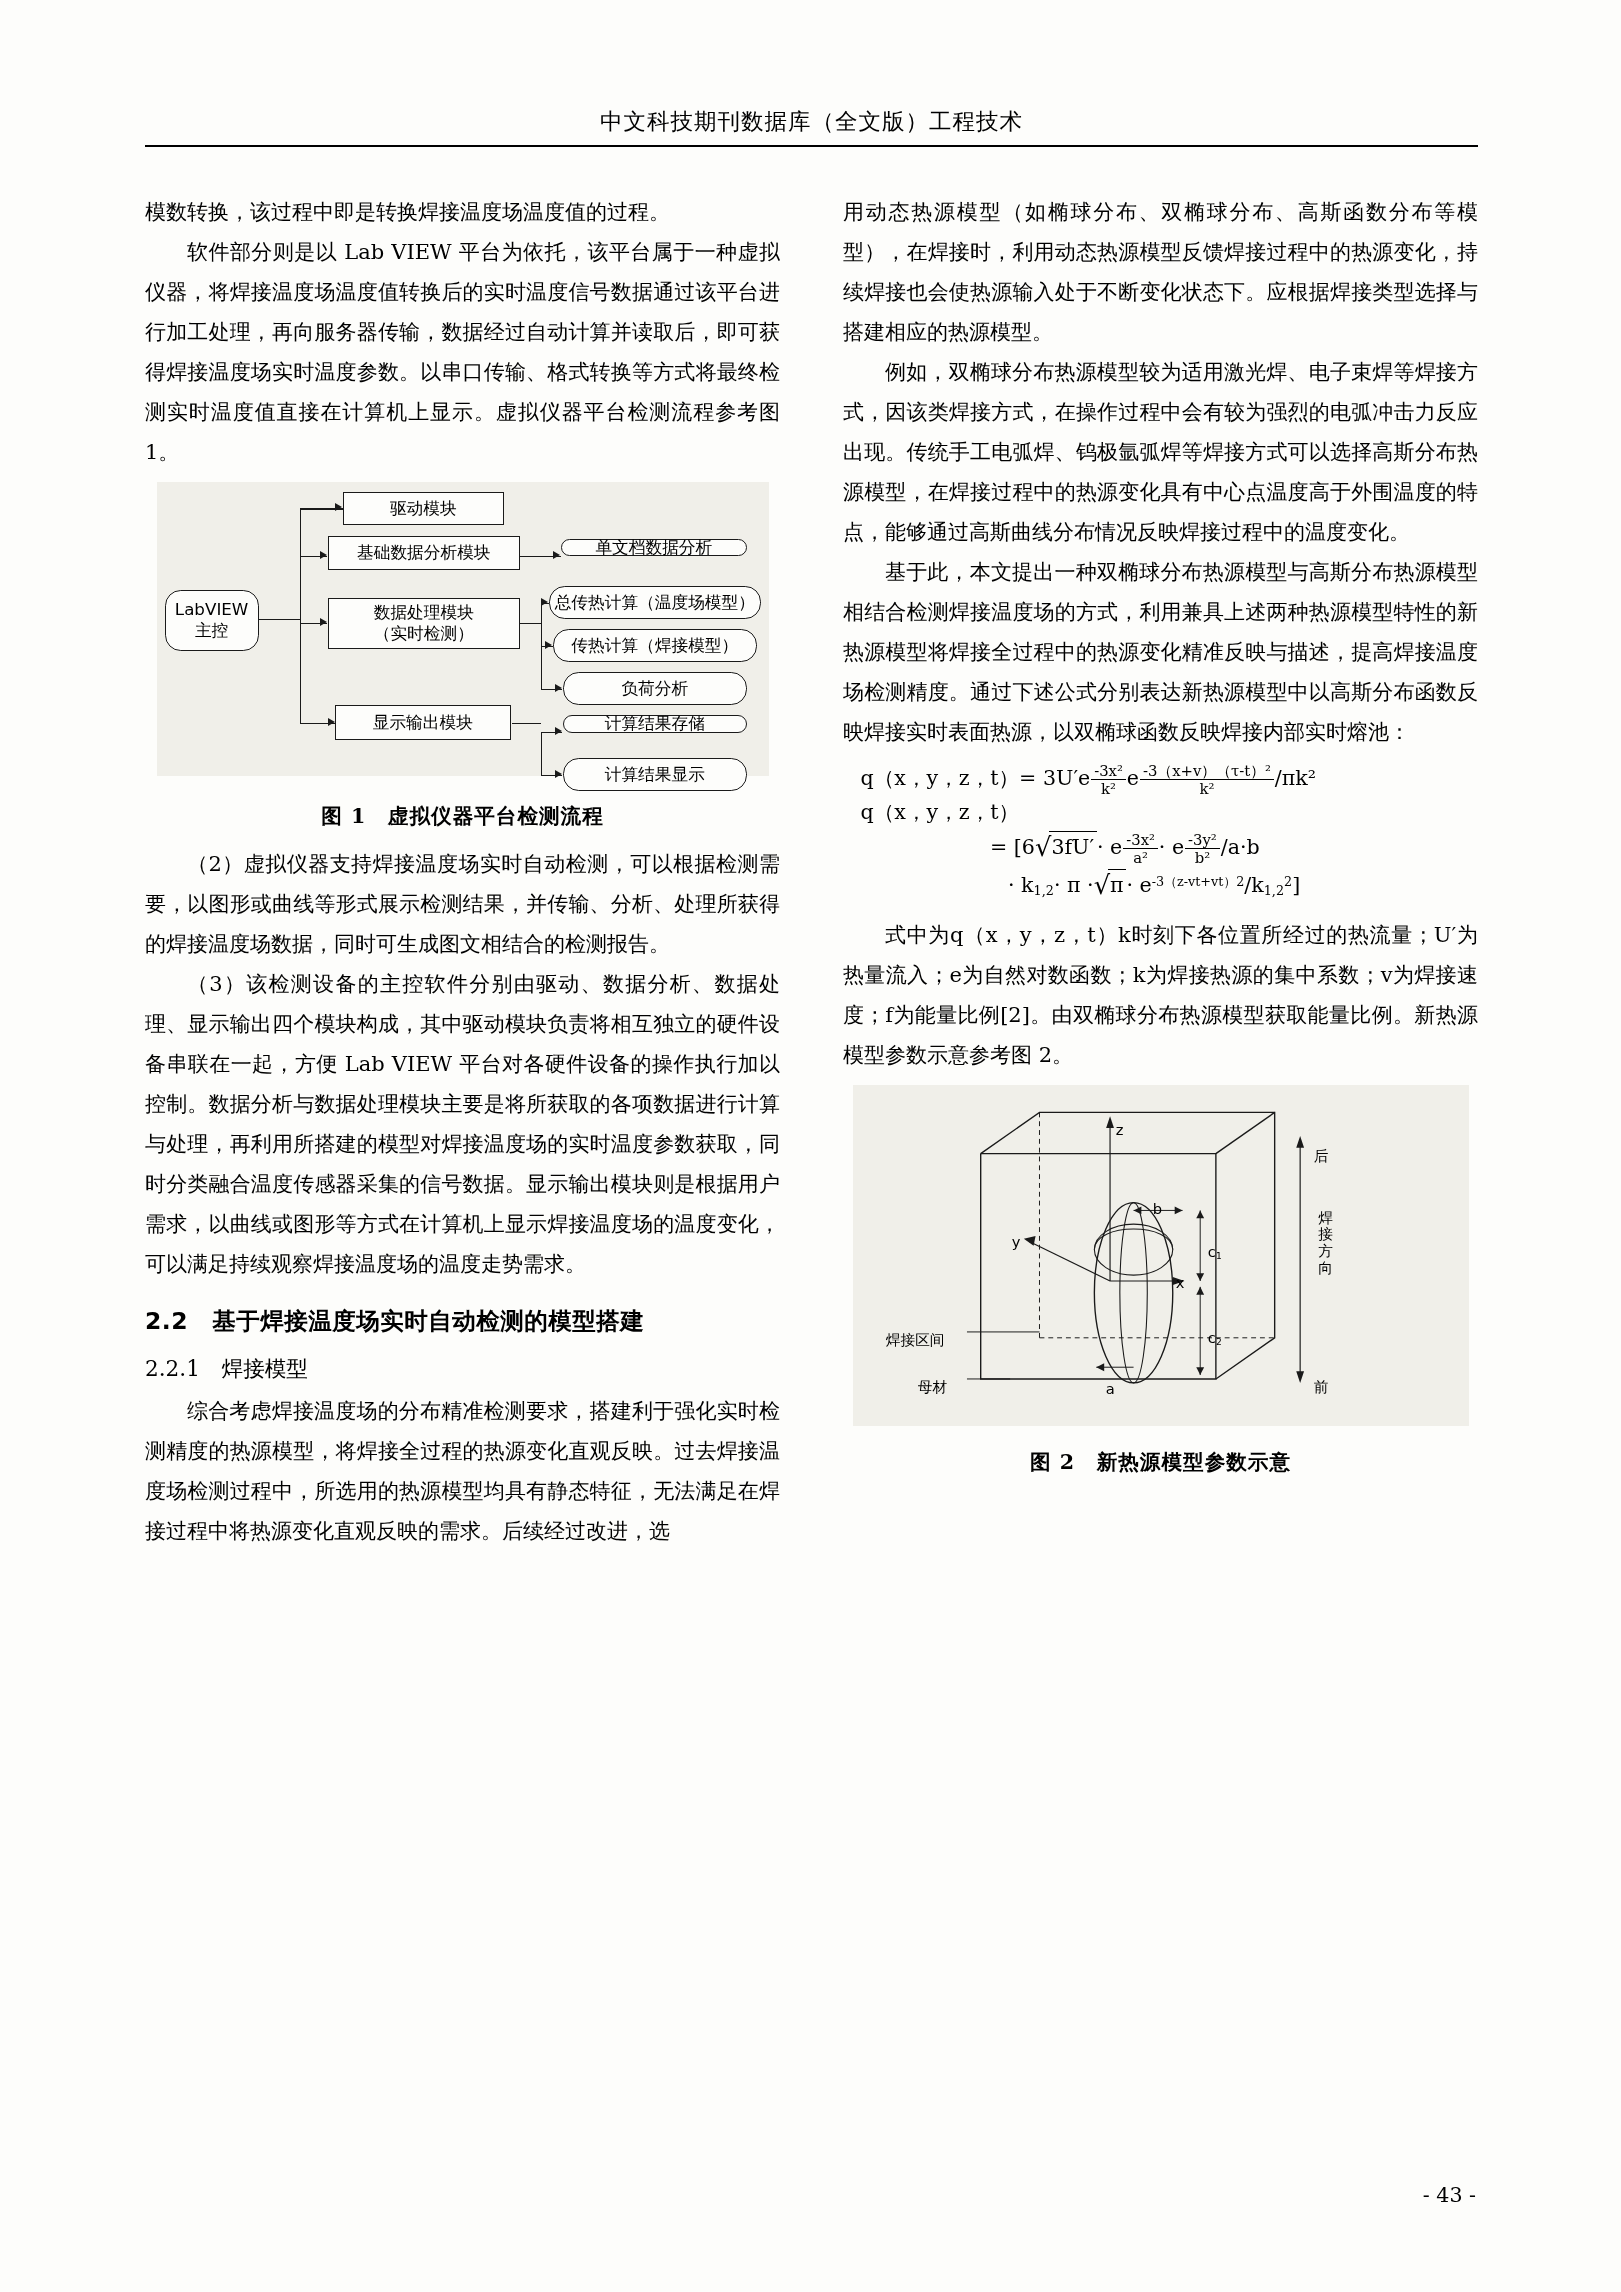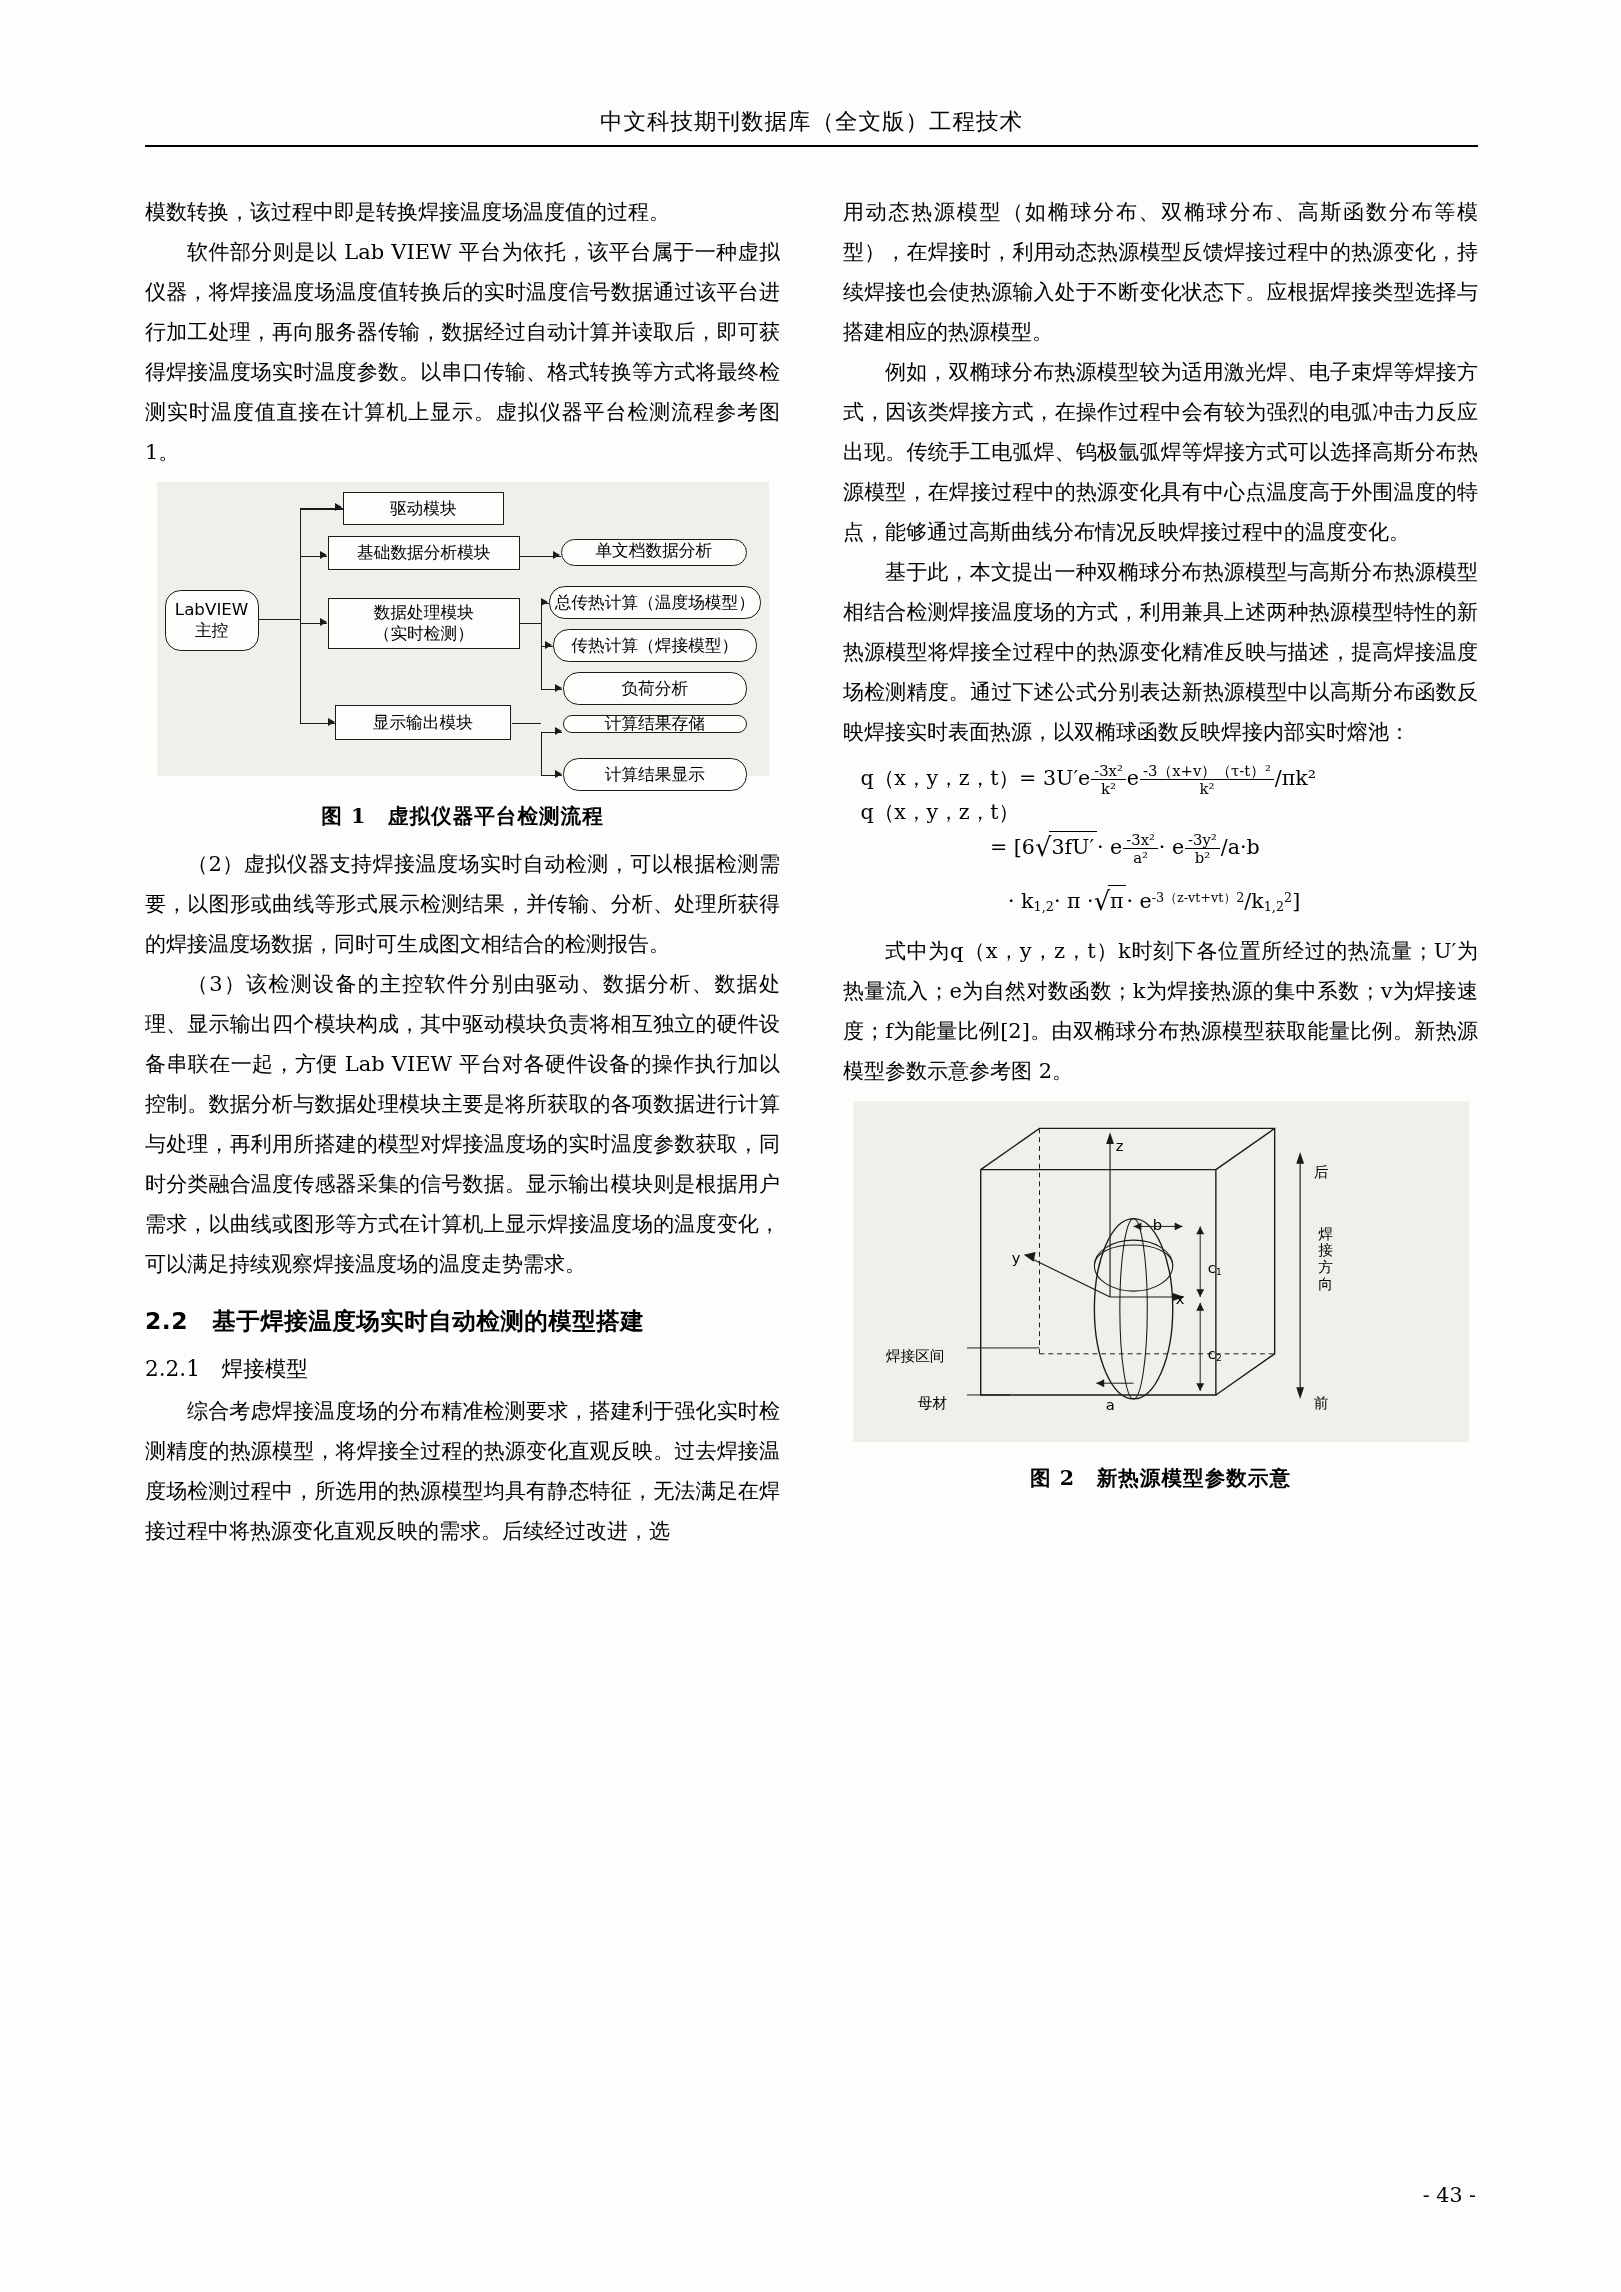--- a/index.html
+++ b/index.html
@@ -128,21 +128,21 @@
   
   .formula {
     font-family: "DejaVu Serif", "Liberation Serif", serif;
     font-size: 20.6px;
     margin: 9.8px 0 9.8px 0;
     line-height: 1.5;
   }
   .frow { display: block; white-space: nowrap; }
   .frow.indent1 { padding-left: 17.6px; }
   .frow.indent2 { padding-left: 147px; }
-  .frow.indent3 { padding-left: 165px; margin-top: 16px; }
+  .frow.indent3 { padding-left: 165px; }
   sub { font-size: 0.62em; vertical-align: -0.25em; }
   sup { font-size: 0.62em; vertical-align: 0.5em; }
   .frac {
     display: inline-block;
     vertical-align: middle;
     text-align: center;
     font-size: 0.72em;
     line-height: 1.15;
     margin: 0 1px;
   }
@@ -213,21 +213,21 @@
         </div>
 
         <div class="node" style="left:186px; top:9.8px; width:161px; height:33px;">驱动模块</div>
         <div class="node" style="left:171px; top:54px; width:192px; height:34px;">基础数据分析模块</div>
         <div class="node" style="left:171px; top:116px; width:192px; height:51px; flex-direction:column;">
           <span>数据处理模块</span>
           <span>（实时检测）</span>
         </div>
         <div class="node" style="left:178px; top:223px; width:176px; height:35px;">显示输出模块</div>
 
-        <div class="node rounded" style="left:404px; top:57px; width:186px; height:27px;font-family:Liberation Mono, monospace;">单文档数据分析</div>
+        <div class="node rounded" style="left:404px; top:57px; width:186px; height:17px;">单文档数据分析</div>
         <div class="node rounded" style="left:392px; top:104px; width:212px; height:33px;">总传热计算（温度场模型）</div>
         <div class="node rounded" style="left:396px; top:147px; width:204px; height:33px;">传热计算（焊接模型）</div>
         <div class="node rounded" style="left:406px; top:190px; width:184px; height:33px;">负荷分析</div>
         <div class="node rounded" style="left:406px; top:233px; width:184px; height:18px;">计算结果存储</div>
         <div class="node rounded" style="left:406px; top:276px; width:184px; height:33px;">计算结果显示</div>
 
         <div class="line hline" style="left:102px; top:137px; width:41px;"></div>
         <div class="line vline" style="left:143px; top:26.5px; height:215px;"></div>
         <div class="line hline" style="left:143px; top:26.5px; width:43px;"></div>
         <div class="arrow-r" style="left:178px; top:21.6px;"></div>

